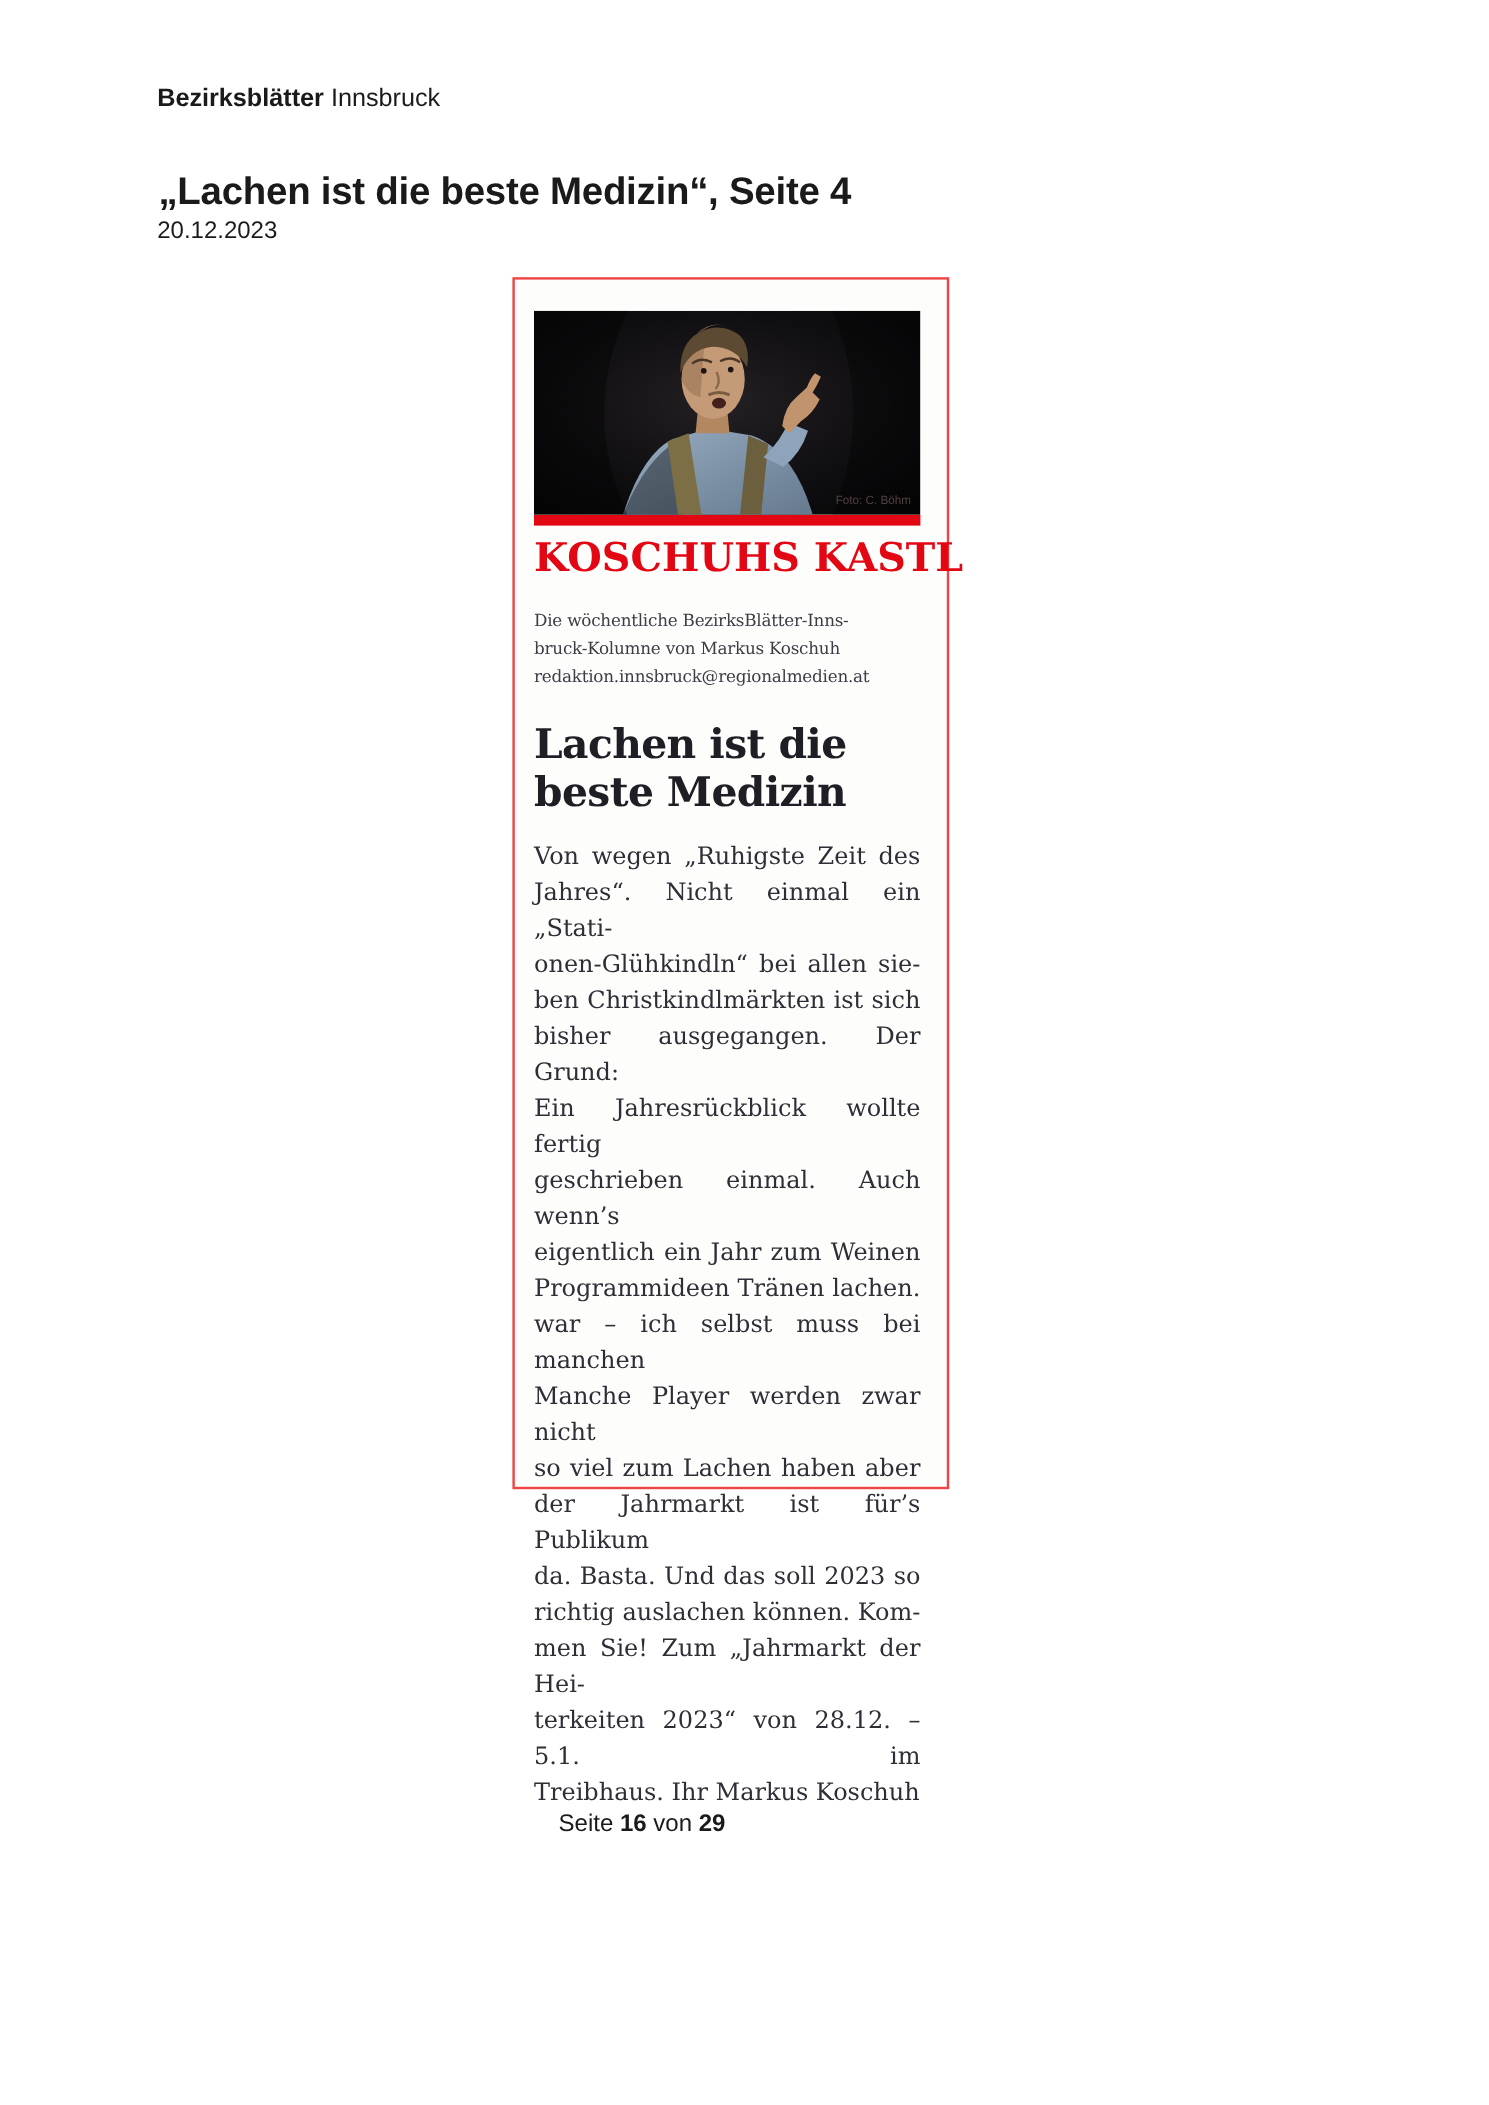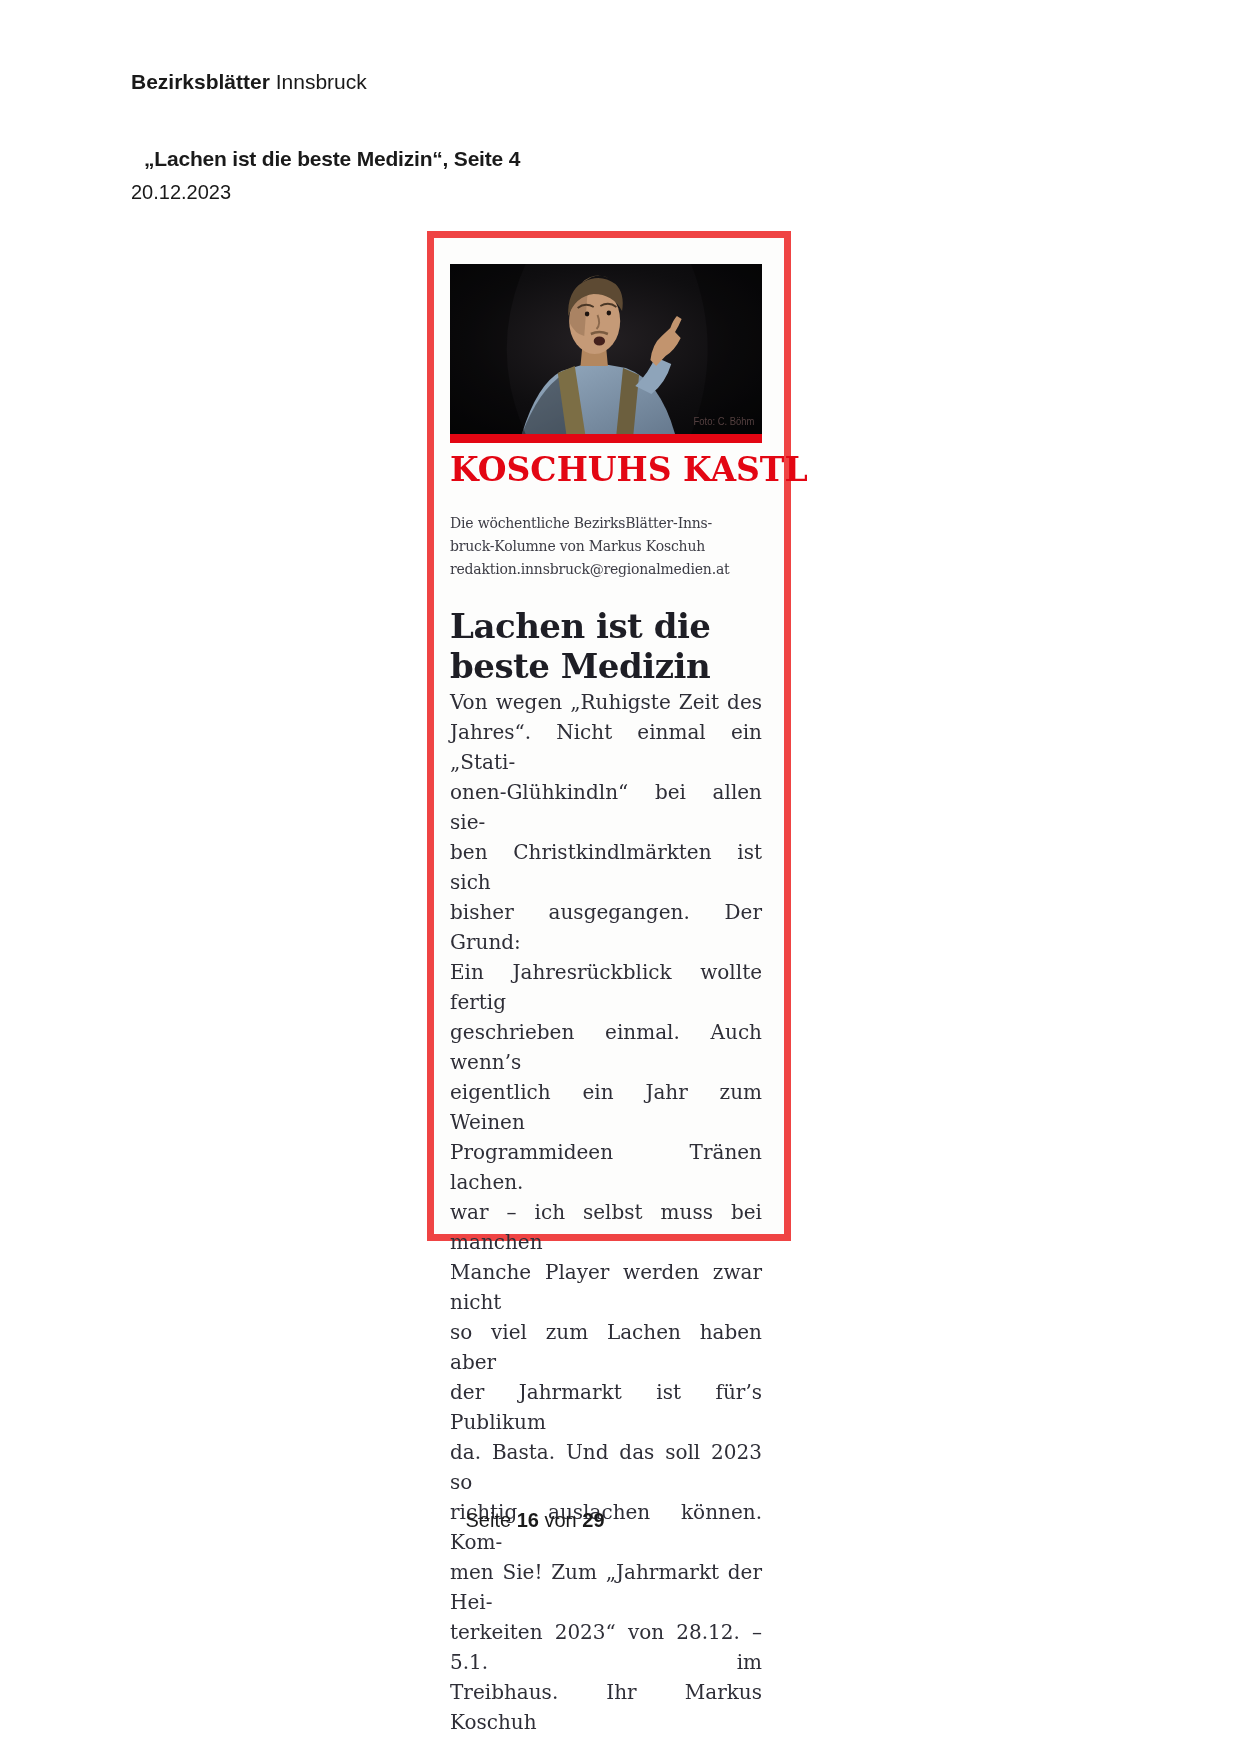--- a/index.html
+++ b/index.html
@@ -8,28 +8,28 @@
     width:1070px; height:1754px;
     background:#ffffff;
     font-family:"Liberation Sans", sans-serif;
     color:#1a1a1a;
     overflow:hidden;
   }
 
   
   .doc-header { position:absolute; left:131px; top:70px; font-size:21px; line-height:24px; }
   .doc-header .brand-bold { font-weight:bold; }
-  .doc-title  { position:absolute; left:144px; top:143px; font-size:21px; line-height:32px; font-weight:bold; letter-spacing:-0.2px; }
+  .doc-title  { position:absolute; left:132px; top:143px; font-size:32px; line-height:32px; font-weight:bold; letter-spacing:-0.2px; }
   .doc-date   { position:absolute; left:131px; top:180px; font-size:20px; line-height:24px; }
 
   
   .clipping {
     position:absolute; left:427px; top:231px;
     width:364px; height:1010px;
-    border:7px solid #ef4444;
+    border:2px solid #ef4444;
     box-sizing:border-box;
     background:#fdfdfc;
     padding:26px 22px 14px 16px;
     font-family:"DejaVu Serif", serif;
   }
   .photo-wrap { width:100%; }
   .photo { display:block; width:100%; height:170px; }
   .photo-redbar { width:100%; height:9px; background:var(--accent, #e30613); }
 
   .kicker {
@@ -39,21 +39,21 @@
     color:var(--accent, #e30613);
     letter-spacing:0px;
     white-space:nowrap;
     text-align:right;
   }
   .col-desc { margin-top:24px; font-size:14px; line-height:23px; color:#3c3c45; letter-spacing:-0.2px; }
   .col-desc .desc-line { white-space:nowrap; }
 
   .headline { margin-top:25px; font-size:34px; line-height:40px; font-weight:bold; color:#1e1e25; letter-spacing:-0.5px; }
 
-  .body-text { margin-top:1px; font-size:20px; line-height:30px; color:#2e2e37; }
+  .body-text { margin-top:17px; font-size:20px; line-height:30px; color:#2e2e37; }
   .body-line { text-align:justify; text-align-last:justify; }
   .body-line.final { text-align-last:auto; }
 
   
   .doc-footer { position:absolute; left:0; top:1508px; width:100%; text-align:center; font-size:20px; line-height:24px; }
   .doc-footer b { font-weight:bold; }
 </style>
 </head>
 <body>
 

